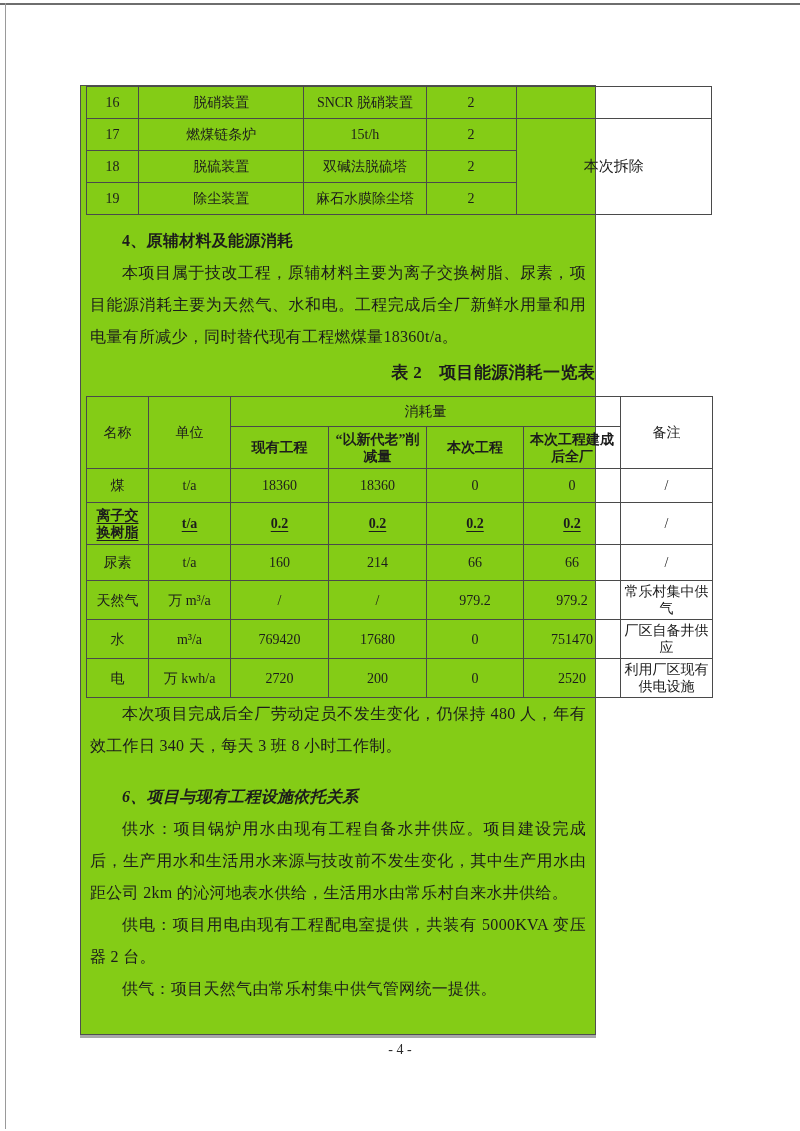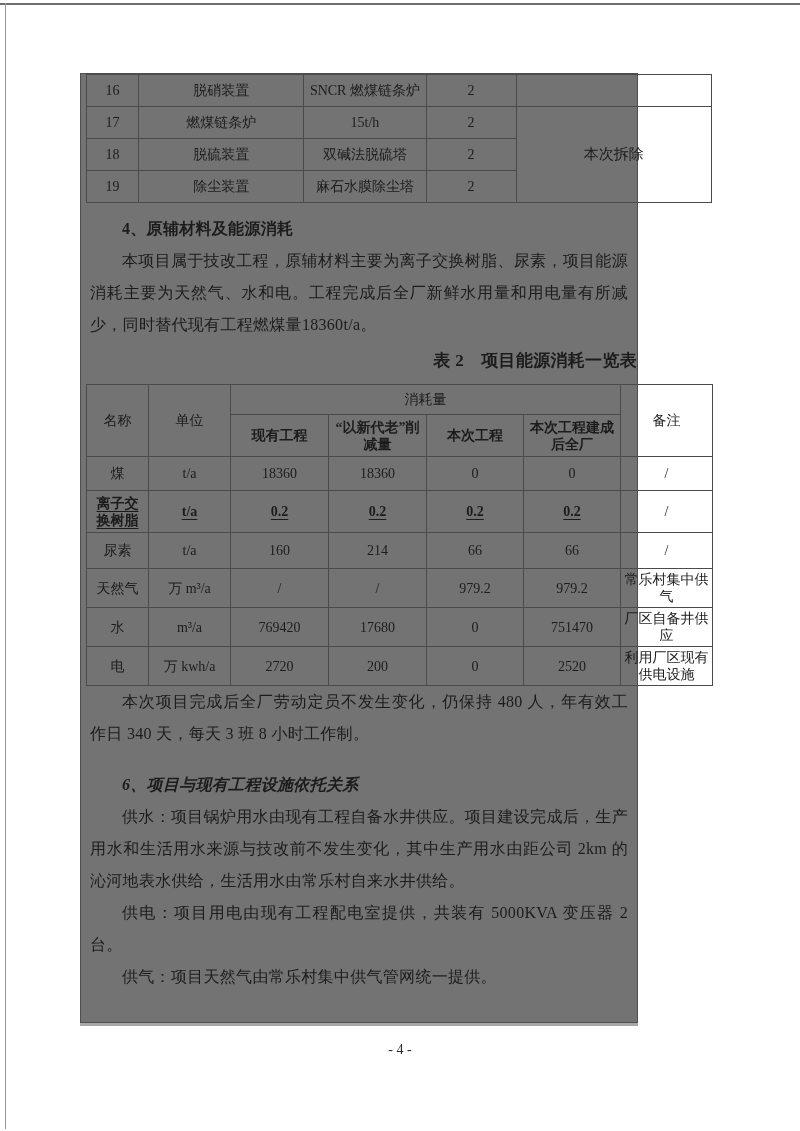--- a/index.html
+++ b/index.html
@@ -14,24 +14,24 @@
   }
   .scan-top-line {
     position: absolute; top: 3px; left: 0;
     width: 800px; height: 2px; background: #6e6e6e;
   }
   .scan-left-line {
     position: absolute; top: 3px; left: 5px;
     width: 1px; height: 1126px; background: #9a9a9a;
   }
   .content-frame {
-    position: absolute; left: 80px; top: 73px;
-    width: 558px; height: 950px;
+    position: absolute; left: 80px; top: 85px;
+    width: 516px; height: 950px;
     border: 1px solid #4f4f4f;
-    background: #737373;
+    background: #84cc16;
     box-shadow: 0 3px 0 #a8a8a8;
   }
   table {
     border-collapse: collapse;
     table-layout: fixed;
     margin: 0 5px;
     width: 626px;
   }
   td {
     border: 1px solid #4a4a4a;
@@ -102,21 +102,21 @@
       <col style="width:52px">
         <col style="width:165px">
         <col style="width:122px">
       <col style="width:90px">
         <col style="width:195px">
     </colgroup>
     <tbody>
         <tr>
       <td>16</td>
       <td>脱硝装置</td>
-      <td>SNCR 燃煤链条炉</td>
+      <td>SNCR 脱硝装置</td>
       <td>2</td>
       <td></td>
     </tr>
     <tr>
       <td>17</td>
       <td>燃煤链条炉</td>
       <td>15t/h</td>
       <td>2</td>
       <td rowspan="3" style="font-size:15px;">本次拆除</td>
     </tr>

